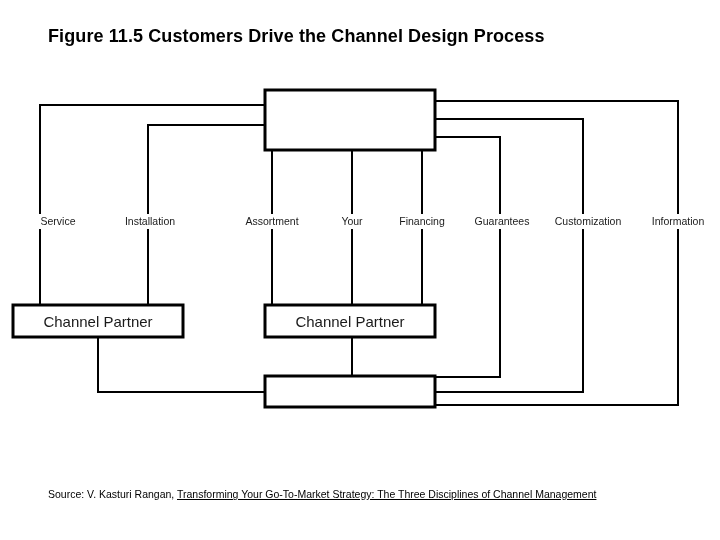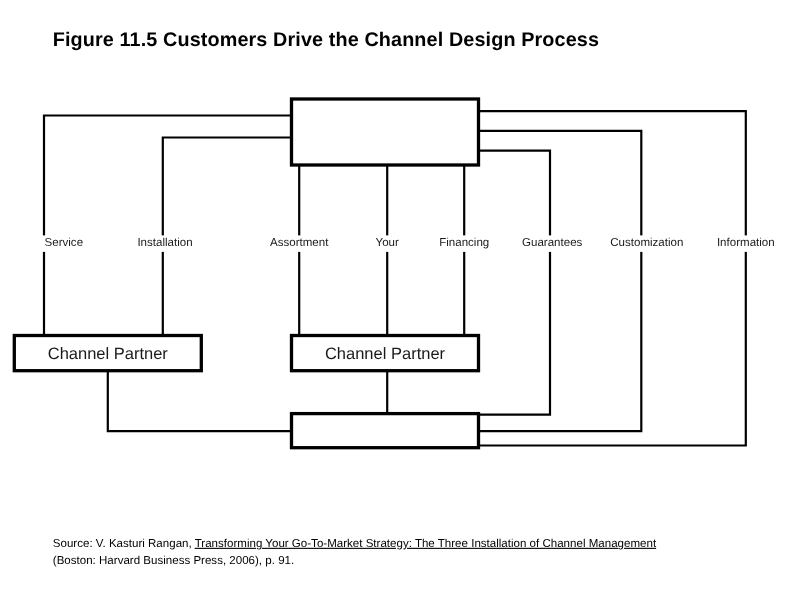--- a/index.html
+++ b/index.html
@@ -113,17 +113,16 @@
   <div class="flow-label" style="left:40px;  top:214px;margin-left:18px;">Service</div>
   <div class="flow-label" style="left:150px; top:214px;">Installation</div>
   <div class="flow-label" style="left:272px; top:214px;">Assortment</div>
   <div class="flow-label" style="left:352px; top:214px;">Your</div>
   <div class="flow-label" style="left:422px; top:214px;">Financing</div>
   <div class="flow-label" style="left:502px; top:214px;">Guarantees</div>
   <div class="flow-label" style="left:588px; top:214px;">Customization</div>
   <div class="flow-label" style="left:678px; top:214px;">Information</div>
 
   <div class="source-block">
-    <div class="source-line"><span>Source:  V. Kasturi Rangan, </span><span class="src-underline">Transforming Your Go-To-Market Strategy: The Three Installation of Channel Management</span></div>
-    <div class="source-line">(Boston: Harvard Business Press, 2006), p. 91.</div>
+    <div class="source-line"><span>Source:  V. Kasturi Rangan, </span><span class="src-underline">Transforming Your Go-To-Market Strategy: The Three Disciplines of Channel Management</span></div>
   </div>
 
 </div>
 
 </body></html>

